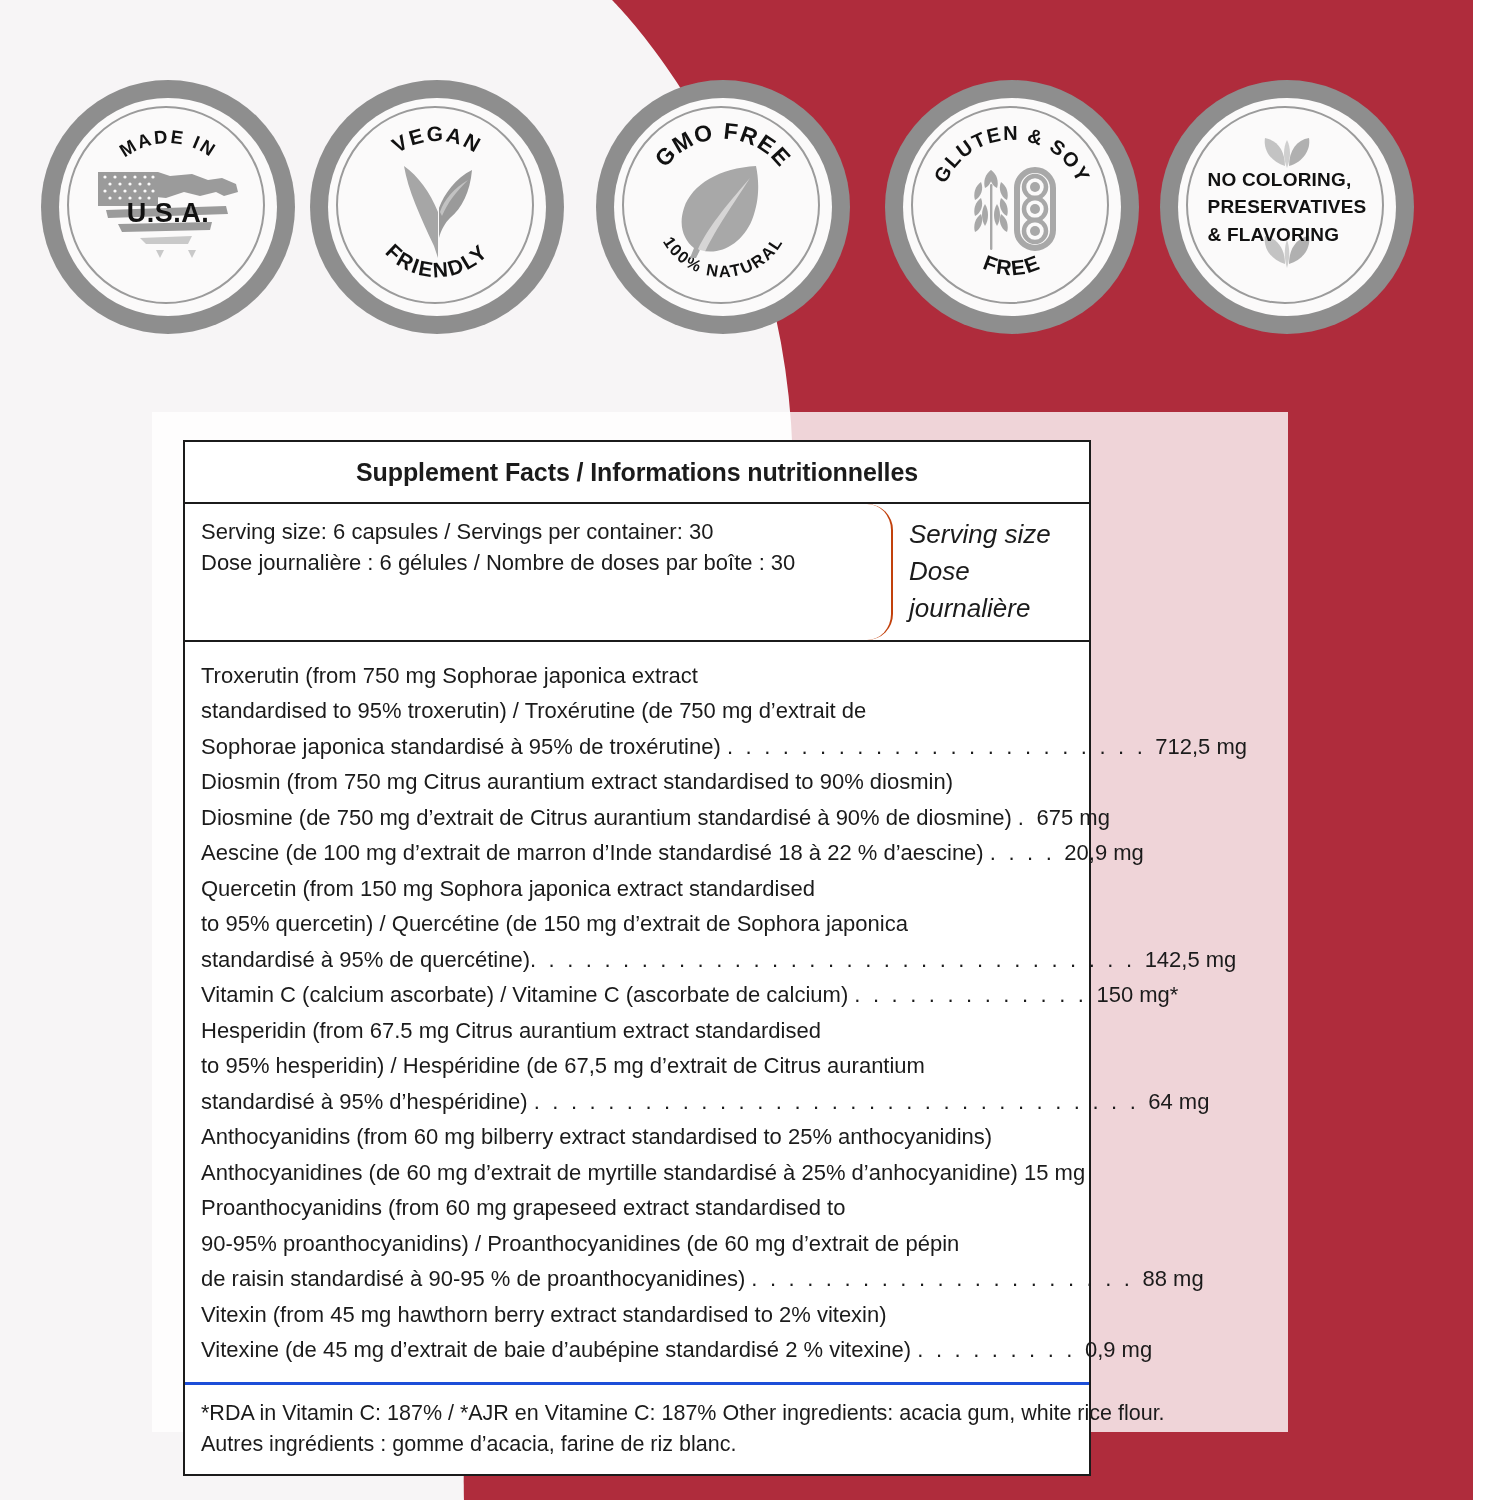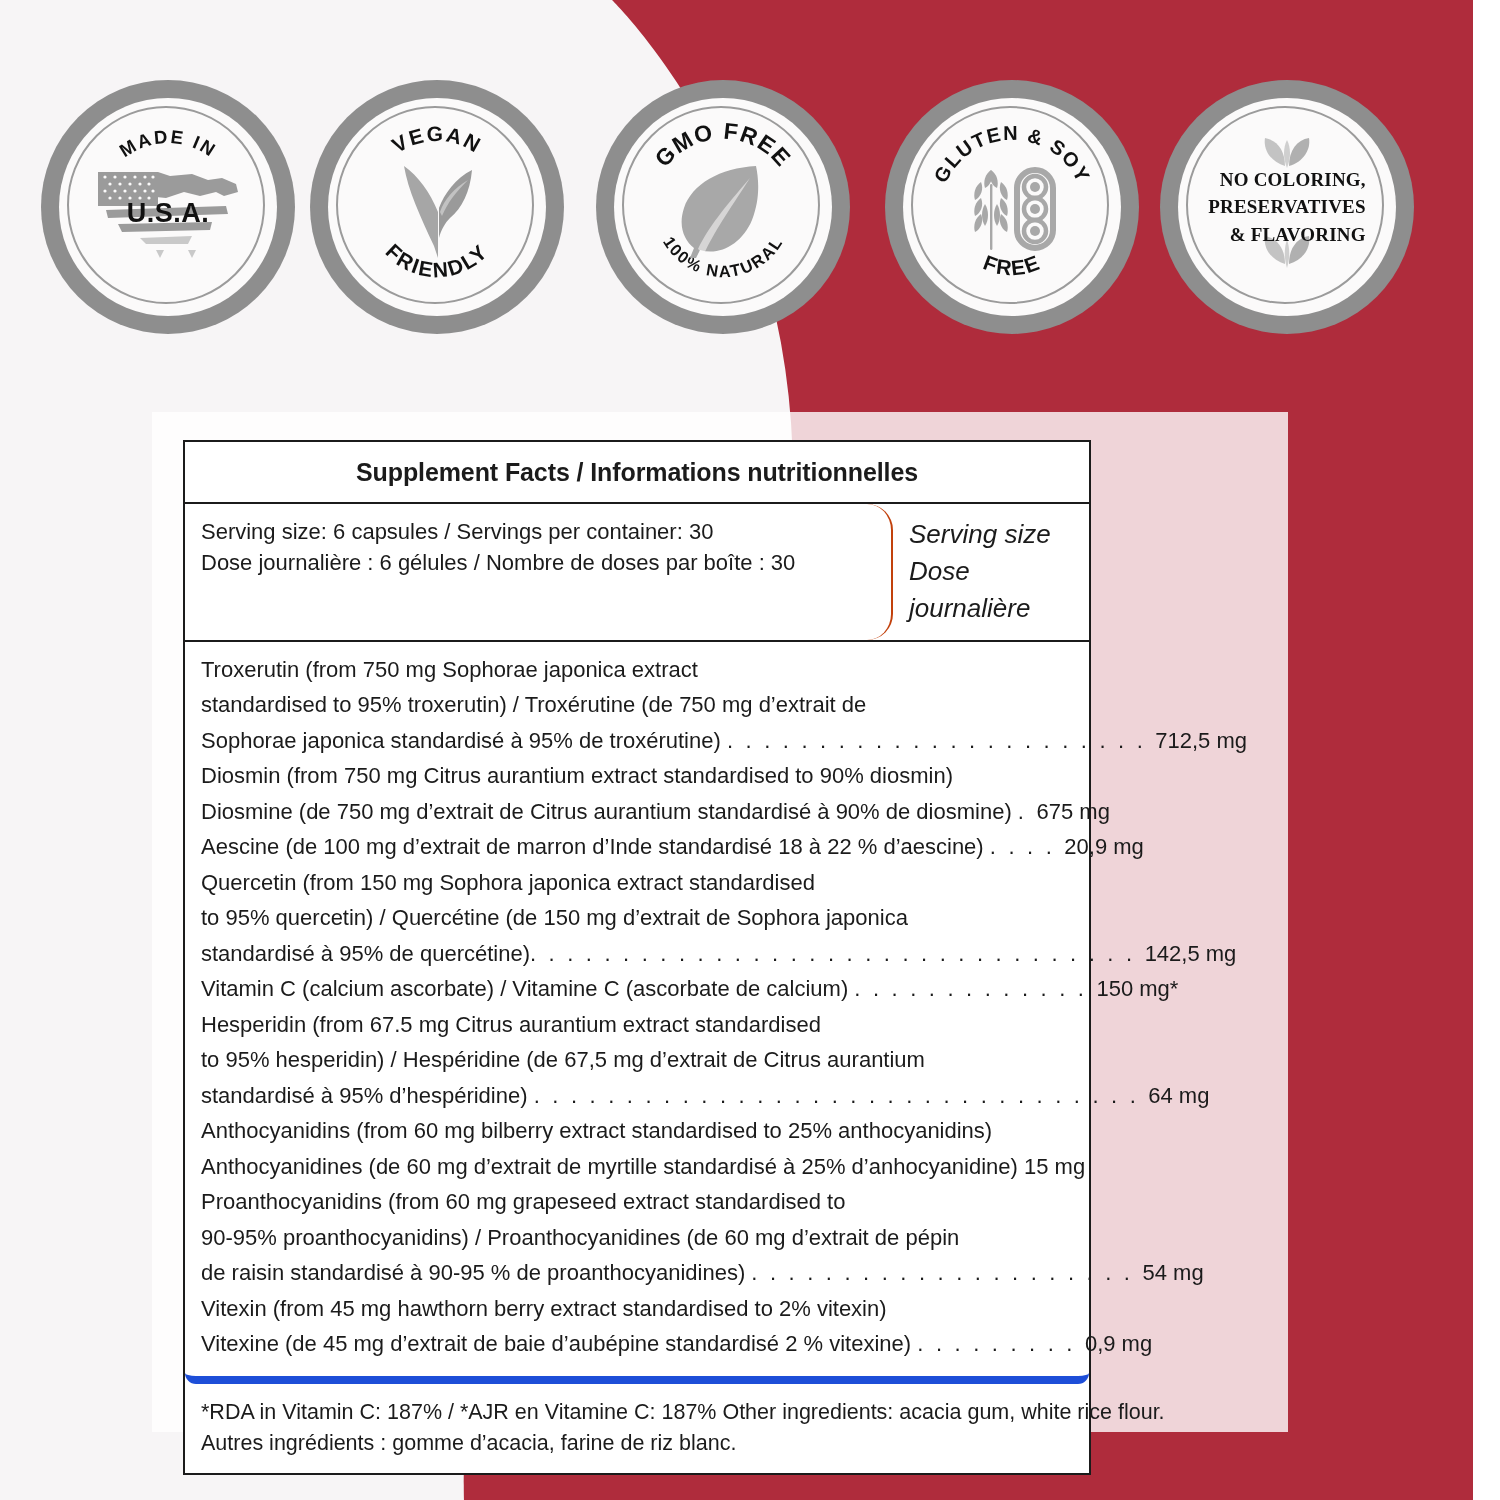--- a/index.html
+++ b/index.html
@@ -77,22 +77,22 @@
     height: 198px;
     display: flex;
     align-items: center;
     justify-content: center;
   }
 
   
   .flat-text {
     position: relative;
     z-index: 2;
-    text-align: right;
-    font-family: Liberation Serif, serif;
+    text-align: left;
+    font-family: Liberation Sans, sans-serif;
     font-weight: bold;
     font-size: 19px;
     line-height: 1.45;
     color: #111;
     letter-spacing: 0.2px;
   }
 
   
   .card {
     position: absolute;
@@ -137,23 +137,22 @@
   .serving-right {
     width: 196px;
     flex: 0 0 196px;
     padding: 12px 8px 13px 16px;
     font-size: 26px;
     line-height: 1.42;
     box-sizing: border-box;
     font-style: italic;
   }
   .ingredients {
-    padding: 10px 14px 14px 16px;
-    border-bottom: 8px solid #1d4ed8;
-    border-radius: 11px;
+    padding: 16px 14px 14px 16px;
+    border-bottom: 3px solid #1d4ed8;
   }
   .ing-line {
     font-size: 22px;
     line-height: 35.5px;
     white-space: nowrap;
   }
   .ing-line .leader {
     letter-spacing: 3.2px;
     color: #1b1b1b;
   }
@@ -391,21 +390,21 @@
         <div class="ing-line"><span>to 95% quercetin) / Quercétine (de 150 mg d’extrait de Sophora japonica</span></div>
         <div class="ing-line"><span>standardisé à 95% de quercétine)</span><span class="leader">. . . . . . . . . . . . . . . . . . . . . . . . . . . . . . . . . </span><span>142,5 mg</span></div>
         <div class="ing-line"><span>Vitamin C (calcium ascorbate) / Vitamine C (ascorbate de calcium) </span><span class="leader">. . . . . . . . . . . . . </span><span>150 mg*</span></div>
         <div class="ing-line"><span>Hesperidin (from 67.5 mg Citrus aurantium extract standardised</span></div>
         <div class="ing-line"><span>to 95% hesperidin) / Hespéridine (de 67,5 mg d’extrait de Citrus aurantium</span></div>
         <div class="ing-line"><span>standardisé à 95% d’hespéridine) </span><span class="leader">. . . . . . . . . . . . . . . . . . . . . . . . . . . . . . . . . </span><span>64 mg</span></div>
         <div class="ing-line"><span>Anthocyanidins (from 60 mg bilberry extract standardised to 25% anthocyanidins)</span></div>
         <div class="ing-line"><span>Anthocyanidines (de 60 mg d’extrait de myrtille standardisé à 25% d’anhocyanidine)  </span><span>15 mg</span></div>
         <div class="ing-line"><span>Proanthocyanidins (from 60 mg grapeseed extract standardised to</span></div>
         <div class="ing-line"><span>90-95% proanthocyanidins) / Proanthocyanidines (de 60 mg d’extrait de pépin</span></div>
-        <div class="ing-line"><span>de raisin standardisé à 90-95 % de proanthocyanidines) </span><span class="leader">. . . . . . . . . . . . . . . . . . . . . </span><span>54 mg</span></div>
+        <div class="ing-line"><span>de raisin standardisé à 90-95 % de proanthocyanidines) </span><span class="leader">. . . . . . . . . . . . . . . . . . . . . </span><span>88 mg</span></div>
         <div class="ing-line"><span>Vitexin (from 45 mg hawthorn berry extract standardised to 2% vitexin)</span></div>
         <div class="ing-line"><span>Vitexine (de 45 mg d’extrait de baie d’aubépine standardisé 2 % vitexine) </span><span class="leader">. . . . . . . . . </span><span>0,9 mg</span></div>
       </div>
 
     <div class="footnote">
       <div>*RDA in Vitamin C: 187% / *AJR en Vitamine C: 187% Other ingredients: acacia gum, white rice flour.</div>
       <div>Autres ingrédients : gomme d’acacia, farine de riz blanc.</div>
     </div>
 
   </div>

